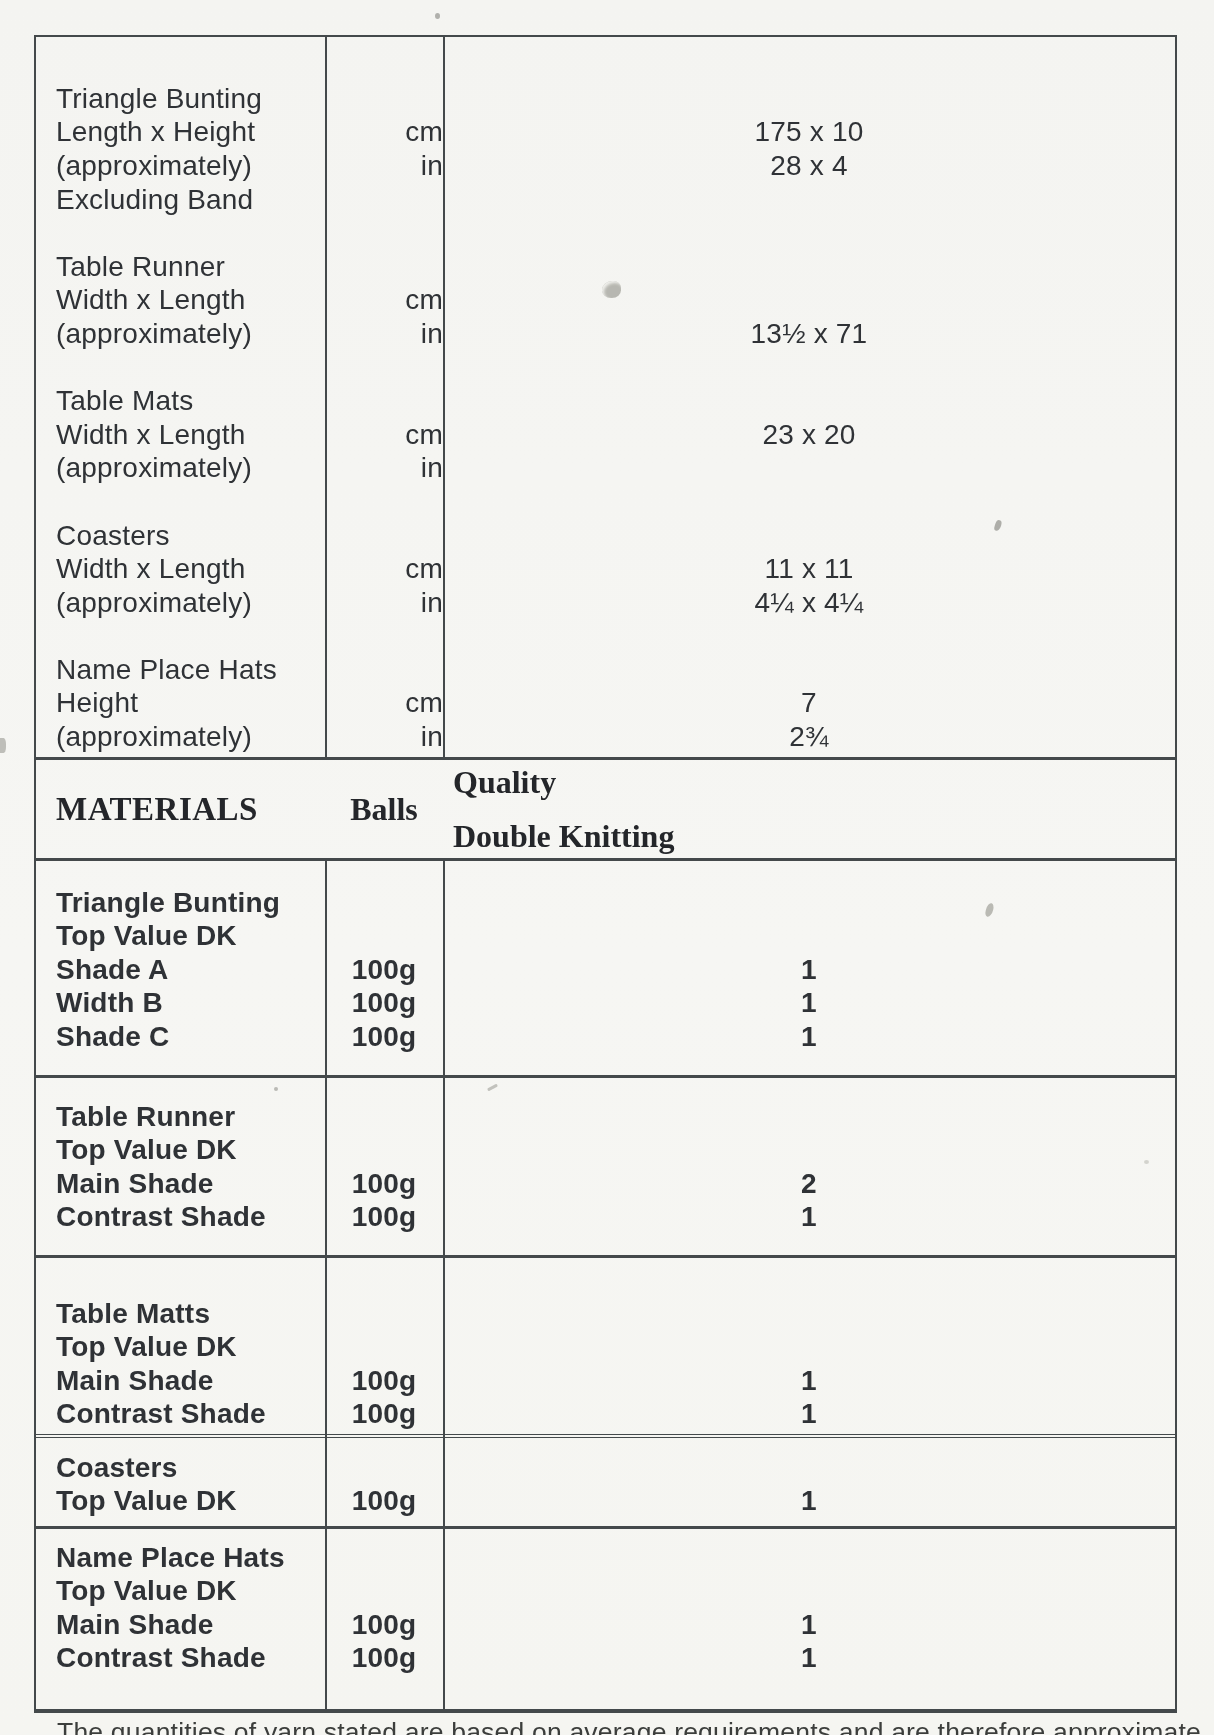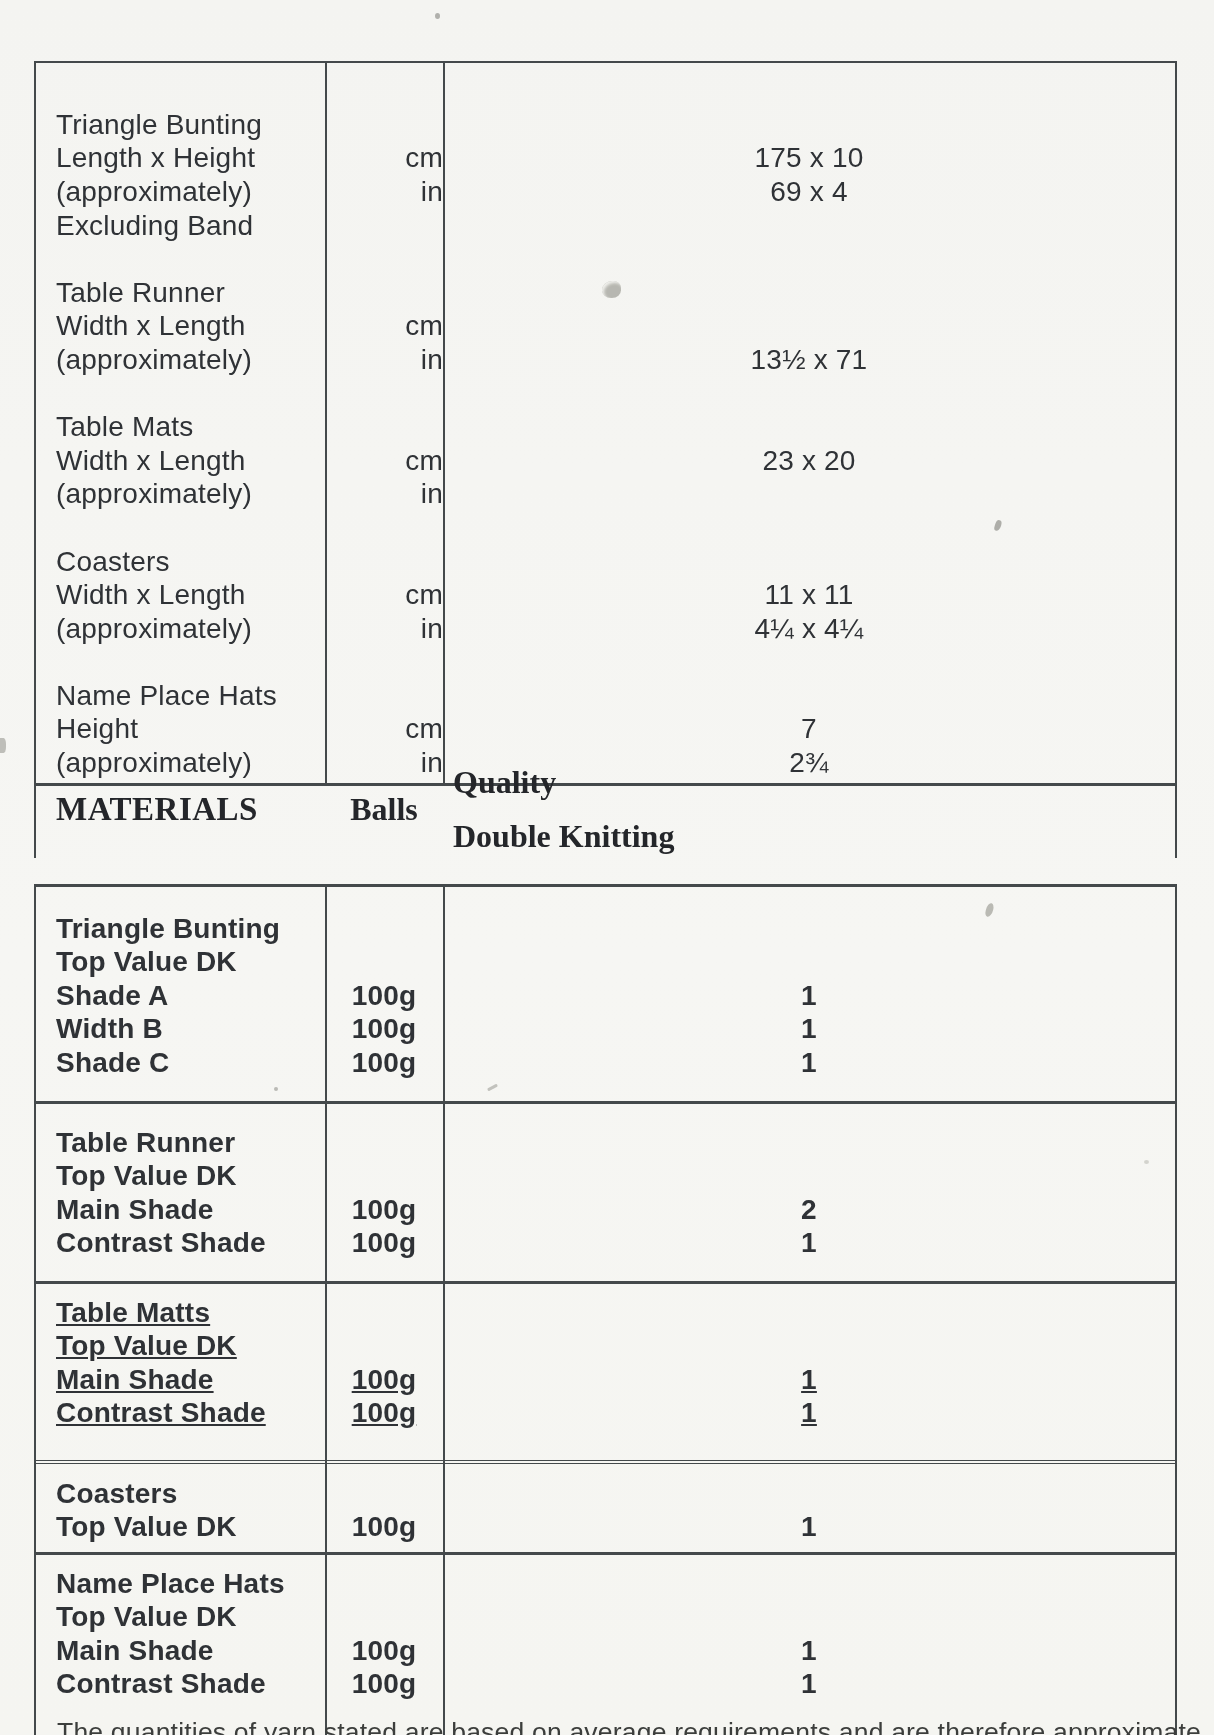--- a/index.html
+++ b/index.html
@@ -12,21 +12,21 @@
   html,body{background:#e9e9e6;}
   .page{
     position:relative;
     width:1214px;height:1735px;
     background:linear-gradient(180deg,#f4f4f1 0%, #f6f6f3 55%, #f5f5f1 100%);
     overflow:hidden;
     font-family:"Liberation Sans", sans-serif;
     color:var(--ink);
   }
   
-  .sheet-table{position:absolute;left:34px;width:1143px;margin-top:26px;}
+  .sheet-table{position:absolute;left:34px;width:1143px;}
   .vline{position:absolute;top:0;bottom:0;width:2px;background:var(--line);}
   .v1{left:289px;}
   .v2{left:407px;}
 
   
   .measurements{
     top:35px;height:725px;
     border:2px solid var(--line);
     border-bottom:3px solid var(--line);
   }
@@ -64,21 +64,21 @@
   
   .materials{
     top:858px;
     border:2px solid var(--line);
     border-top:3px solid var(--line);
     border-bottom:4px solid var(--line);
   }
   .mat-section{border-top:3px solid var(--line);}
   .sec-0{height:214px;padding-top:25px;border-top:none;}
   .sec-1{height:180px;padding-top:22px;}
-  .sec-2{height:179px;padding-top:12px;text-decoration:underline;}
+  .sec-2{height:179px;padding-top:39px;}
   .sec-3{height:92px;padding-top:13px;border-top:4px double var(--line);}
   .sec-4{height:183px;padding-top:12px;}
   .t-row{
     display:grid;
     grid-template-columns:289px 118px auto;
     height:33.5px;align-items:center;
     font-size:28px;font-weight:700;letter-spacing:.2px;
   }
   .t-row .c-label{padding-left:20px;white-space:nowrap;}
   .t-row .c-balls{text-align:center;}
@@ -116,21 +116,21 @@
           <div class="c-value"></div>
         </div>
         <div class="m-row">
           <div class="c-label">Length x Height</div>
           <div class="c-unit">cm</div>
           <div class="c-value">175 x 10</div>
         </div>
         <div class="m-row">
           <div class="c-label">(approximately)</div>
           <div class="c-unit">in</div>
-          <div class="c-value">69 x 4</div>
+          <div class="c-value">28 x 4</div>
         </div>
         <div class="m-row">
           <div class="c-label">Excluding Band</div>
           <div class="c-unit"></div>
           <div class="c-value"></div>
         </div>
         <div class="m-row blank"></div>
         <div class="m-row">
           <div class="c-label">Table Runner</div>
           <div class="c-unit"></div>

